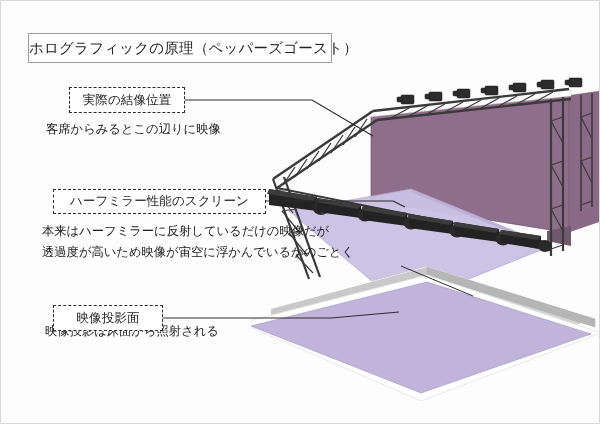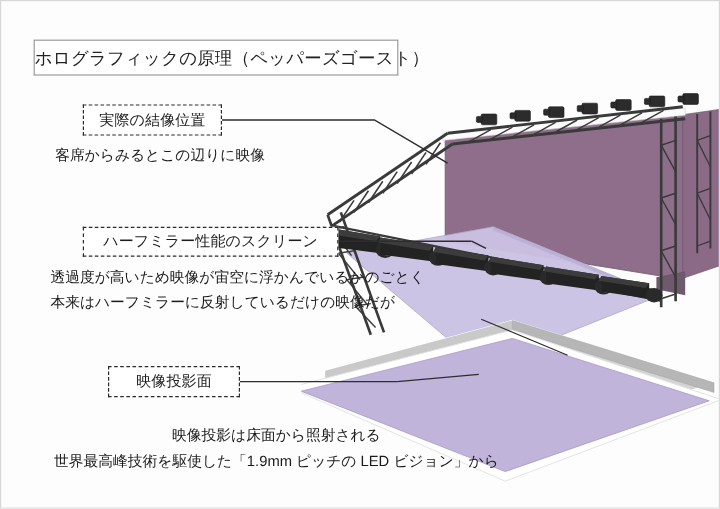--- a/index.html
+++ b/index.html
@@ -51,35 +51,35 @@
     z-index: 30;
   }
   .label-box span {
     font-size: 12.5px;
     color: #1d1d1d;
     white-space: nowrap;
     letter-spacing: 0.1px;
   }
 
   #label-1 { left: 68px;  top: 86px;  width: 116px; height: 26px; }
-  #label-2 { left: 68px;  top: 188px; width: 213px; height: 25px; }
-  #label-3 { left: 52px;  top: 304px; width: 110px; height: 26px; margin-left: 37px; }
+  #label-2 { left: 52px;  top: 188px; width: 213px; height: 25px; }
+  #label-3 { left: 52px;  top: 304px; width: 110px; height: 26px; }
 
   
   .body-text {
     position: absolute;
     z-index: 28;
     color: #1b1b1b;
     font-size: 12.3px;
     line-height: 20.5px;
     white-space: nowrap;
   }
   #body-1 { left: 45px;  top: 118px; text-align: center; }
   #body-2 { left: 41px;  top: 220px; }
-  #body-3 { left: 44px;  top: 352px; text-align: center; }
+  #body-3 { left: 44px;  top: 320px; }
 
   
   #stage {
     position: absolute;
     left: 250px;
     top: 60px;
     width: 350px;
     height: 364px;
     z-index: 10;
   }
@@ -295,25 +295,24 @@
     <span>実際の結像位置</span>
   </div>
   <div class="body-text" id="body-1">
     <div>客席からみるとこの辺りに映像</div>
   </div>
 
   <div class="label-box" id="label-2">
     <span>ハーフミラー性能のスクリーン</span>
   </div>
   <div class="body-text" id="body-2">
+    <div>本来はハーフミラーに反射しているだけの映像だが</div>
     <div>透過度が高いため映像が宙空に浮かんでいるかのごとく</div>
-    <div>本来はハーフミラーに反射しているだけの映像だが</div>
   </div>
 
   <div class="label-box" id="label-3">
     <span>映像投影面</span>
   </div>
   <div class="body-text" id="body-3">
     <div>映像投影は床面から照射される</div>
-    <div>世界最高峰技術を駆使した「1.9mm ピッチの LED ビジョン」から</div>
   </div>
 
 </div>
 
 </body></html>

